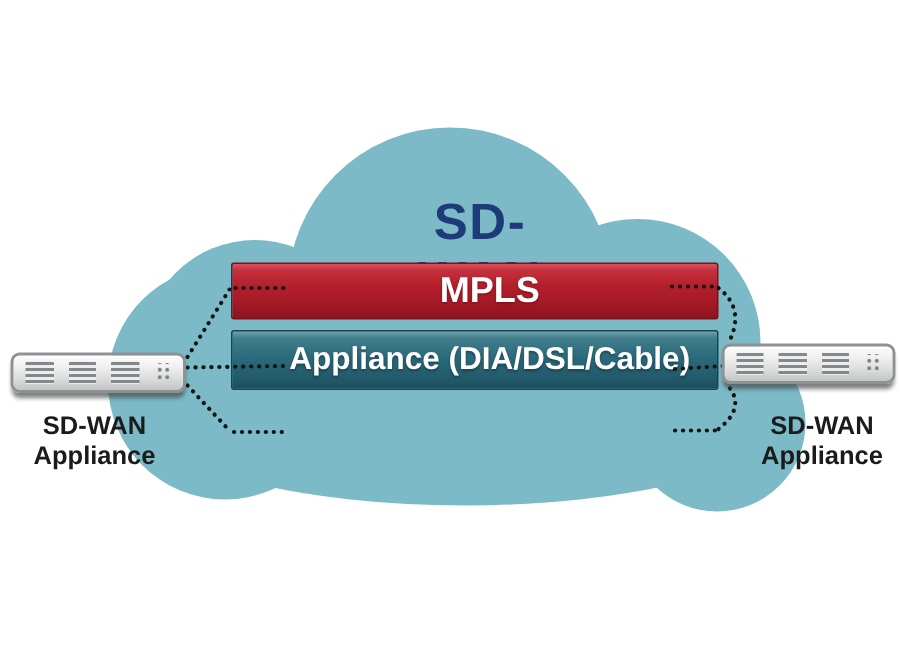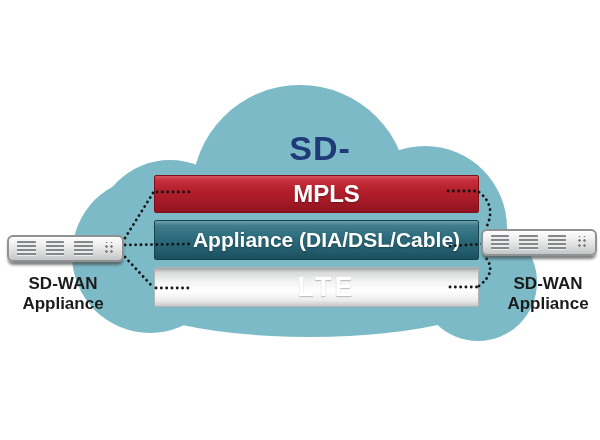--- a/index.html
+++ b/index.html
@@ -87,23 +87,20 @@
   </svg>
 
   <div class="cloud-title">SD-WAN</div>
 
   <div class="bar bar-mpls">
     <span>MPLS</span>
   </div>
   <div class="bar bar-internet">
     <span>Appliance (DIA/DSL/Cable)</span>
   </div>
-  <div class="bar bar-lte">
-    <span>LTE</span>
-  </div>
 
   <svg class="layer lines-svg" viewBox="0 0 600 440">
     <g fill="none" stroke="#141414" stroke-width="2.8" stroke-linecap="round" stroke-dasharray="0.1 5.2">
       <path d="M125,238 L153,193"></path>
       <path d="M157,192 L190,192"></path>
       <path d="M125,245 L190,244"></path>
       <path d="M125,257 L152,286"></path>
       <path d="M156,288 L190,288"></path>
       <path d="M448,191 L477,191"></path>
       <path d="M479,192 Q497,206 486,228"></path>

